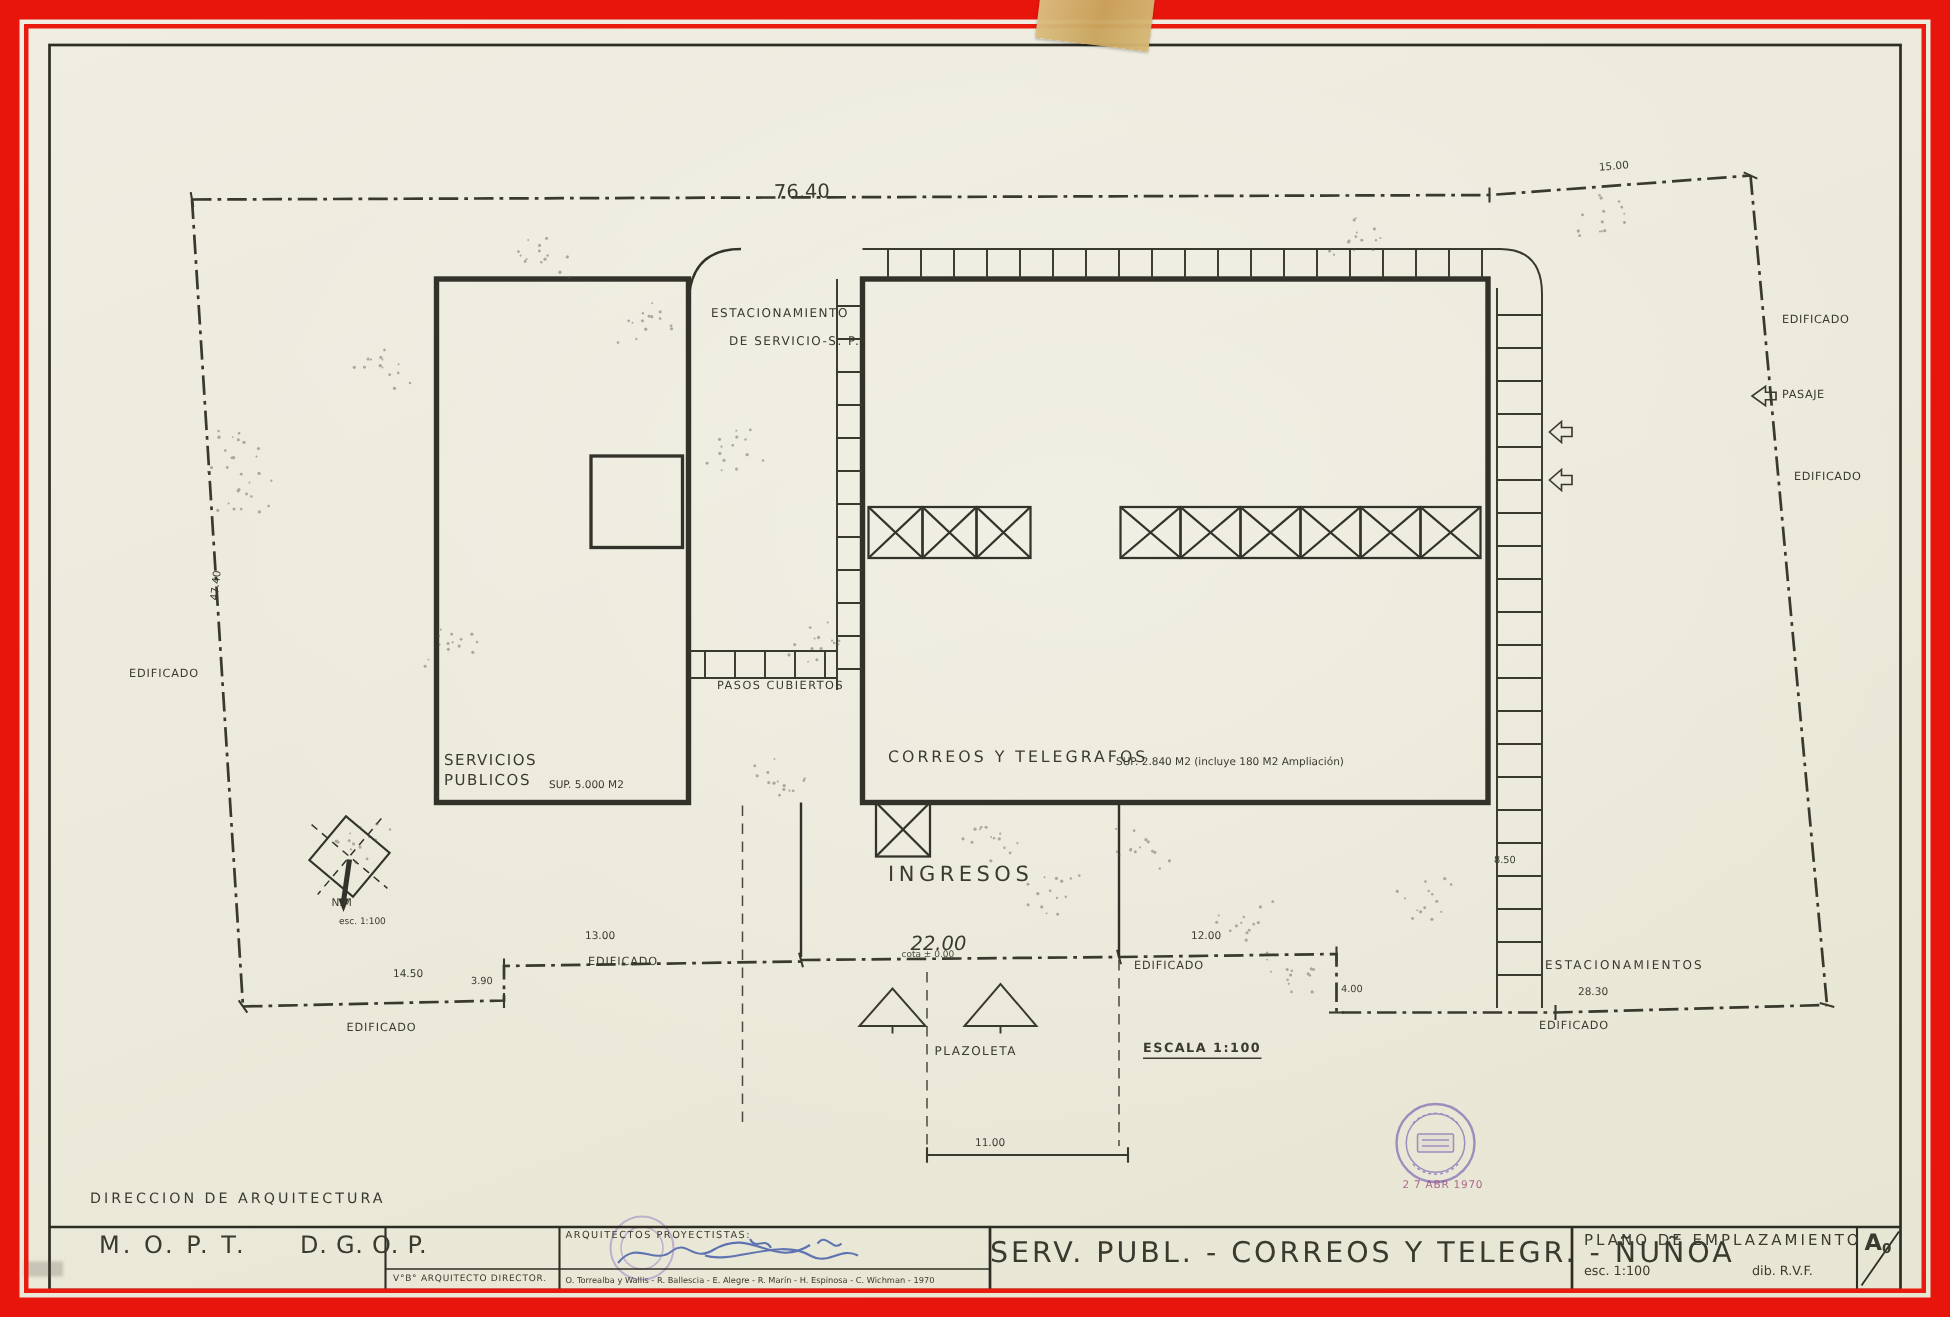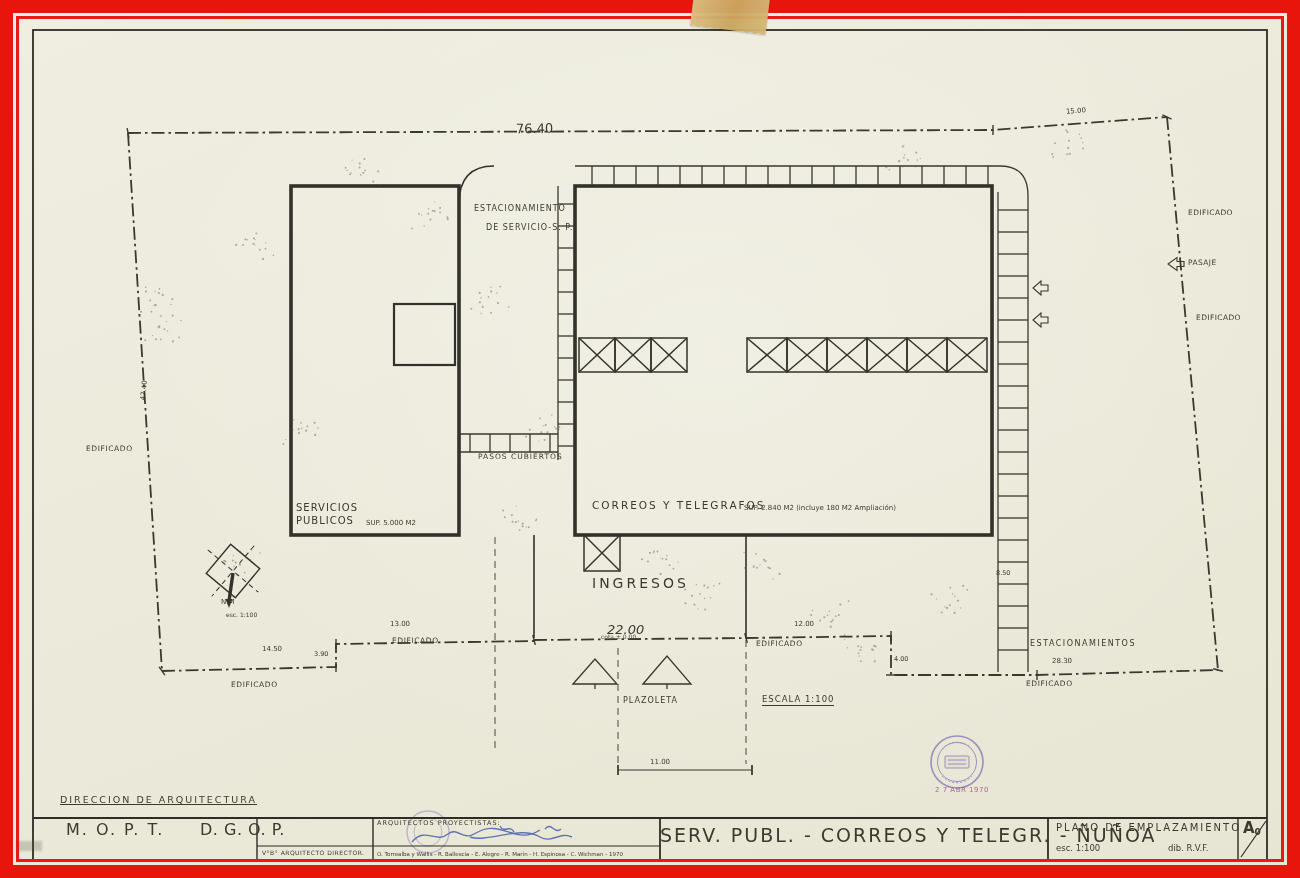--- a/index.html
+++ b/index.html
@@ -18,21 +18,21 @@
   .tape{
     position:absolute;left:692px;top:-6px;width:76px;height:36px;z-index:40;
     transform:rotate(7deg);
     background:linear-gradient(100deg,#dcc184,#c9a55e 55%,#d6b876);
     box-shadow:0 1px 2px rgba(0,0,0,.25);
     opacity:.96;
   }
   .smudge{position:absolute;left:16px;top:841px;width:26px;height:10px;z-index:6;
     background:rgba(90,88,76,.25);filter:blur(1px);}
   .stamp-date{color:#a0517f;opacity:.85;}
-  .underline{border-bottom:1.2px solid #3b3a2f;padding-bottom:1px;}
+  .underline{border-bottom:1.2px solid #3b3a2f;padding-bottom:1px;font-weight:bold;}
   .big{letter-spacing:2px;}
 </style>
 </head>
 <body>
 
 <div class="sheet">
 
   <svg id="plansvg" width="1300" height="878" viewBox="0 0 1300 878">
 
     <rect x="33" y="30" width="1234" height="830" fill="none" stroke="#2e2d23" stroke-width="1.8"></rect>
@@ -531,21 +531,21 @@
     <div class="lbl" style="left:592px;top:576px;font-size:14px;letter-spacing:3px;">INGRESOS</div>
     <div class="lbl" style="left:623px;top:697px;font-size:8px;letter-spacing:1px;">PLAZOLETA</div>
     <div class="lbl underline" style="left:762px;top:695px;font-size:8.5px;letter-spacing:1px;">ESCALA 1:100</div>
     <div class="lbl" style="left:1030px;top:640px;font-size:8px;letter-spacing:1.5px;">ESTACIONAMIENTOS</div>
     <div class="lbl" style="left:221px;top:599px;font-size:7px;">N.M</div>
     <div class="lbl" style="left:226px;top:612px;font-size:6px;">esc. 1:100</div>
     <div class="lbl stamp-date" style="left:935px;top:787px;font-size:7px;letter-spacing:.5px;">2 7 ABR 1970</div>
 
     <div class="lbl" style="left:66px;top:821px;font-size:16px;letter-spacing:2px;">M. O. P. T.</div>
     <div class="lbl" style="left:200px;top:821px;font-size:16px;letter-spacing:.5px;">D. G. O. P.</div>
-    <div class="lbl" style="left:60px;top:795px;font-size:9.5px;letter-spacing:2px;text-decoration:underline;">DIRECCION DE ARQUITECTURA</div>
+    <div class="lbl" style="left:60px;top:795px;font-size:9.5px;letter-spacing:2px;">DIRECCION DE ARQUITECTURA</div>
     <div class="lbl" style="left:262px;top:850px;font-size:6px;letter-spacing:.5px;">V°B° ARQUITECTO DIRECTOR.</div>
     <div class="lbl" style="left:377px;top:820px;font-size:6.5px;letter-spacing:1px;">ARQUITECTOS PROYECTISTAS:</div>
     <div class="lbl" style="left:377px;top:851px;font-size:5.5px;">O. Torrealba y Wallis - R. Ballescia - E. Alegre - R. Marín - H. Espinosa - C. Wichman - 1970</div>
     <div class="lbl big" style="left:660px;top:825px;width:388px;text-align:center;font-size:19px;">SERV. PUBL. - CORREOS Y TELEGR. - ÑUÑOA</div>
     <div class="lbl" style="left:1056px;top:822px;font-size:10px;letter-spacing:2px;">PLANO DE EMPLAZAMIENTO</div>
     <div class="lbl" style="left:1056px;top:844px;font-size:8.5px;">esc. 1:100</div>
     <div class="lbl" style="left:1168px;top:844px;font-size:8.5px;">dib. R.V.F.</div>
     <div class="lbl" style="left:1243px;top:820px;font-size:15px;font-weight:bold;">
       <span>A</span><span style="font-size:9px;vertical-align:-2px;">0</span>
     </div>

